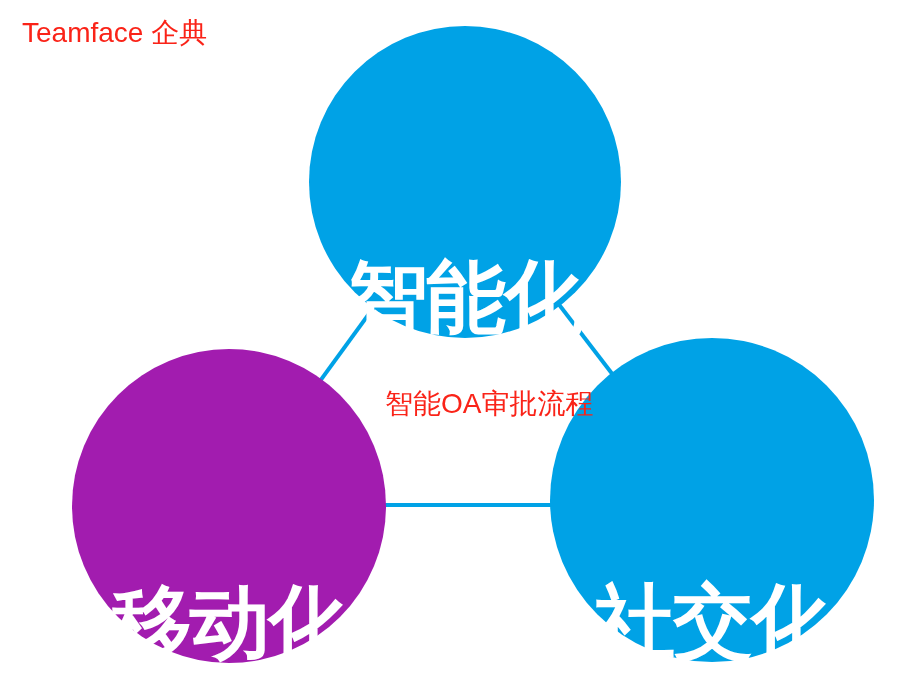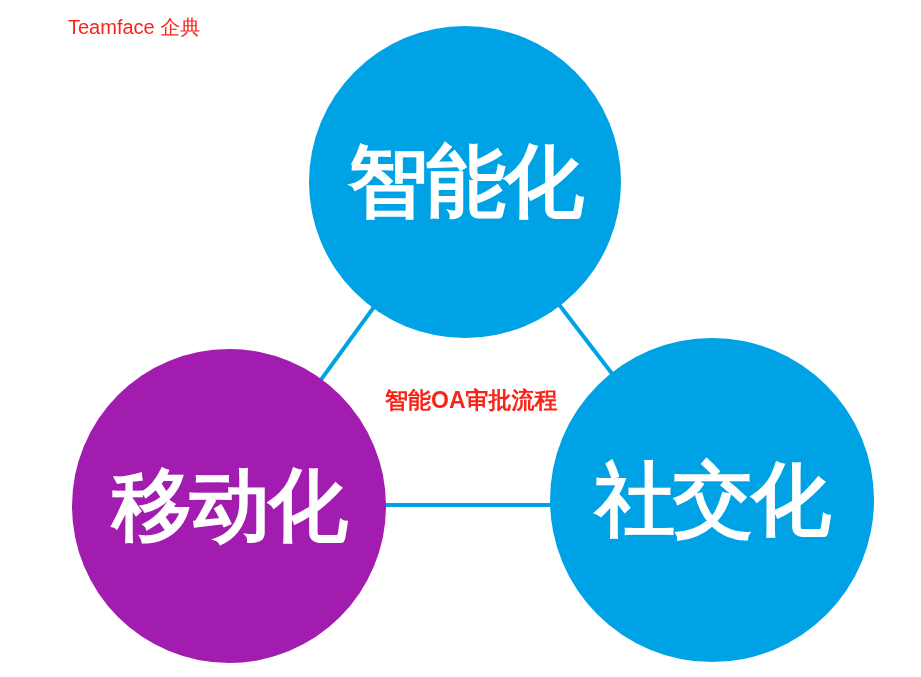--- a/index.html
+++ b/index.html
@@ -14,56 +14,55 @@
   .canvas {
     position: relative;
     width: 921px;
     height: 677px;
     background: #ffffff;
   }
   .brand {
     position: absolute;
     left: 22px;
     top: 14px;
-    font-size: 20px;
+    font-size: 28px;
     font-weight: 400;
     white-space: nowrap;
-    margin-left: 46px;
   }
   .connectors {
     position: absolute;
     left: 0;
     top: 0;
     width: 921px;
     height: 677px;
   }
   .circle {
     position: absolute;
     border-radius: 50%;
     display: flex;
-    align-items: center;
+    align-items: flex-end;
     justify-content: center;
   }
   .circle-top    { left: 309px; top: 26px;  width: 312px; height: 312px; }
   .circle-bleft  { left: 72px;  top: 349px; width: 314px; height: 314px; }
   .circle-bright { left: 550px; top: 338px; width: 324px; height: 324px; }
   .circle-label {
     font-size: 80px;
     font-weight: 900;
     letter-spacing: -2px;
     line-height: 1;
     white-space: nowrap;
     user-select: none;
   }
   .center-title {
     position: absolute;
     left: 385px;
     top: 385px;
-    font-size: 23px;
-    font-weight: 700;
+    font-size: 28px;
+    font-weight: 400;
     white-space: nowrap;
   }
 </style>
 </head>
 <body>
 
 <div class="canvas">
 
   <div class="brand" style="color: rgb(250, 35, 24);">Teamface 企典</div>
 

